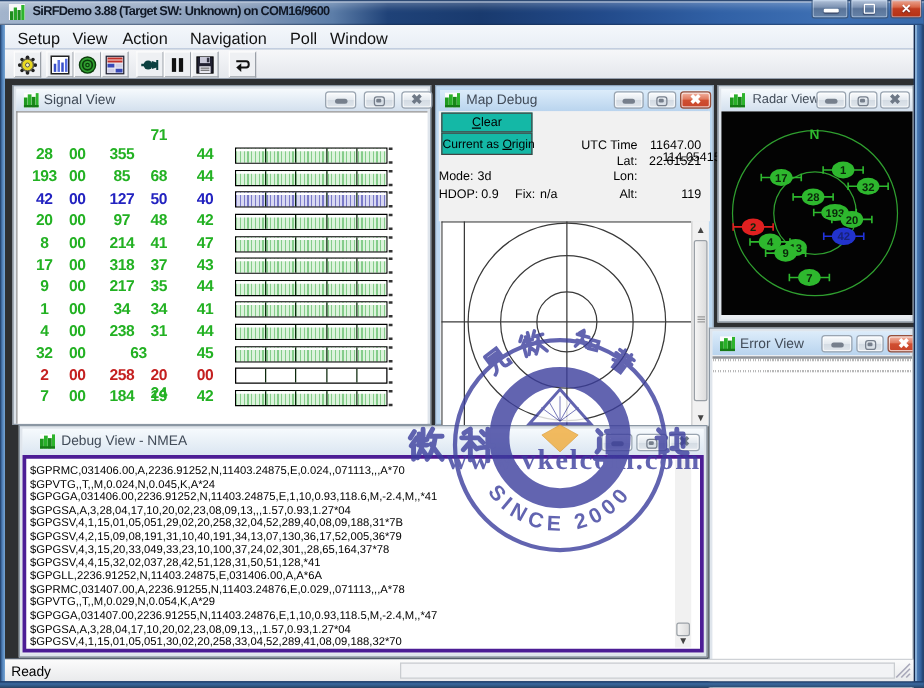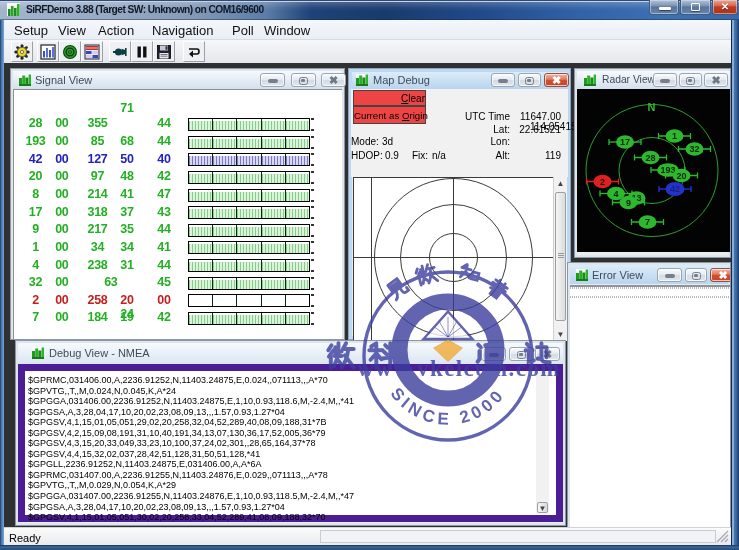--- a/index.html
+++ b/index.html
@@ -57,21 +57,21 @@
 .sigtxt { position:absolute; font-size:12.5px; font-weight:bold; width:40px; text-align:center; letter-spacing:-0.3px; }
 .green { color:#22b122; } .blue { color:#2222c0; } .red { color:#c42020; }
 .bar { position:absolute; left:186px; width:122px; height:13px; border:1px solid #000; display:flex; }
 .bar i { flex:1; border-left:1px solid #0c290c; margin:0; }
 .bar i:first-child { border-left:none; }
 .bar.g i { background:repeating-linear-gradient(90deg,#85cd8a 0 1px,#dcf3dc 1px 3px); box-shadow: inset 0 2px 0 #fff; }
 .bar.b i { background:repeating-linear-gradient(90deg,#7a7ac8 0 1px,#d8d8f2 1px 3px); box-shadow: inset 0 2px 0 #fff; }
 .mark { position:absolute; width:3px; height:2px; background:#333; }
 
 
-.mapbtn { position:absolute; left:2px; width:73px; background:#ef4444; border:1px solid #444; font-size:10px; text-align:right; color:#000; }
+.mapbtn { position:absolute; left:2px; width:73px; background:#14b8a6; border:1px solid #444; font-size:10px; text-align:center; color:#000; }
 .mtext { position:absolute; font-size:10px; color:#000; white-space:pre; }
 
 
 #nmea { position:absolute; font-size:9px; color:#000; line-height:10.55px; white-space:pre; letter-spacing:0px; }
 
 
 .sb { position:absolute; background:#f1f1f1; }
 .sbthumb { position:absolute; background:linear-gradient(90deg,#f5f5f5,#dcdcdc); border:1px solid #9aa0a6; border-radius:2px; }
 .sbarrow { position:absolute; color:#444; font-size:8px; text-align:center; }
 </style>
@@ -617,21 +617,21 @@
     <span class="wbtn" style="left:463px;top:4px;">
         <span class="wg-min"></span>
       </span>
     <span class="wbtn" style="left:491px;top:4px;">
         <span class="wg-max"></span>
       </span>
     <span class="wbtn" style="left:517px;top:4px;">
         <span class="wg-x">✖</span>
       </span>
   </div>
-  <div class="abs" style="left:2px;top:23px;right:2px;bottom:3px;background:#fff;border:7px solid #4c1d95;">
+  <div class="abs" style="left:2px;top:23px;right:2px;bottom:3px;background:#fff;border:3px solid #4c1d95;">
     <div id="nmea" style="left:3px;top:4px;">$GPRMC,031406.00,A,2236.91252,N,11403.24875,E,0.024,,071113,,,A*70
 $GPVTG,,T,,M,0.024,N,0.045,K,A*24
 $GPGGA,031406.00,2236.91252,N,11403.24875,E,1,10,0.93,118.6,M,-2.4,M,,*41
 $GPGSA,A,3,28,04,17,10,20,02,23,08,09,13,,,1.57,0.93,1.27*04
 $GPGSV,4,1,15,01,05,051,29,02,20,258,32,04,52,289,40,08,09,188,31*7B
 $GPGSV,4,2,15,09,08,191,31,10,40,191,34,13,07,130,36,17,52,005,36*79
 $GPGSV,4,3,15,20,33,049,33,23,10,100,37,24,02,301,,28,65,164,37*78
 $GPGSV,4,4,15,32,02,037,28,42,51,128,31,50,51,128,*41
 $GPGLL,2236.91252,N,11403.24875,E,031406.00,A,A*6A
 $GPRMC,031407.00,A,2236.91255,N,11403.24876,E,0.029,,071113,,,A*78

